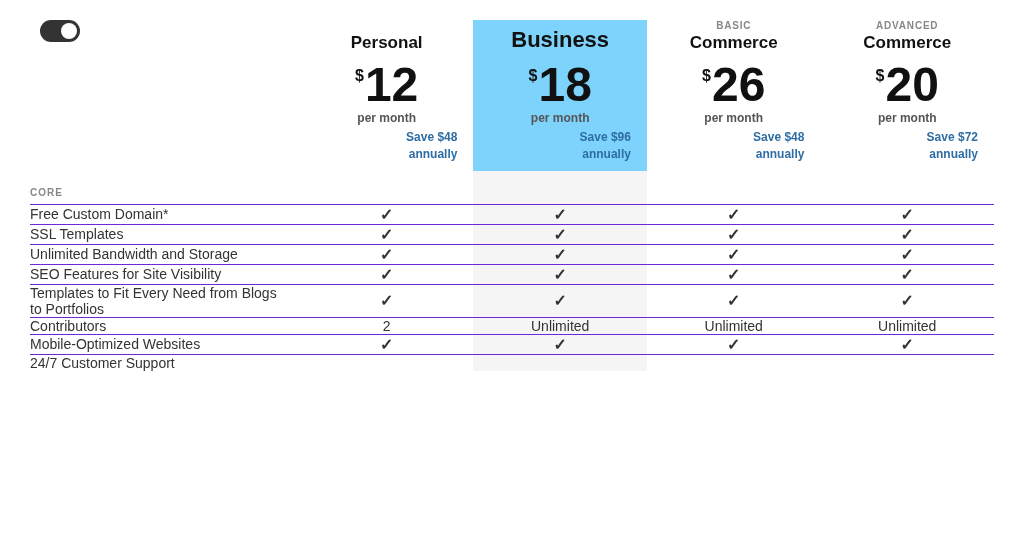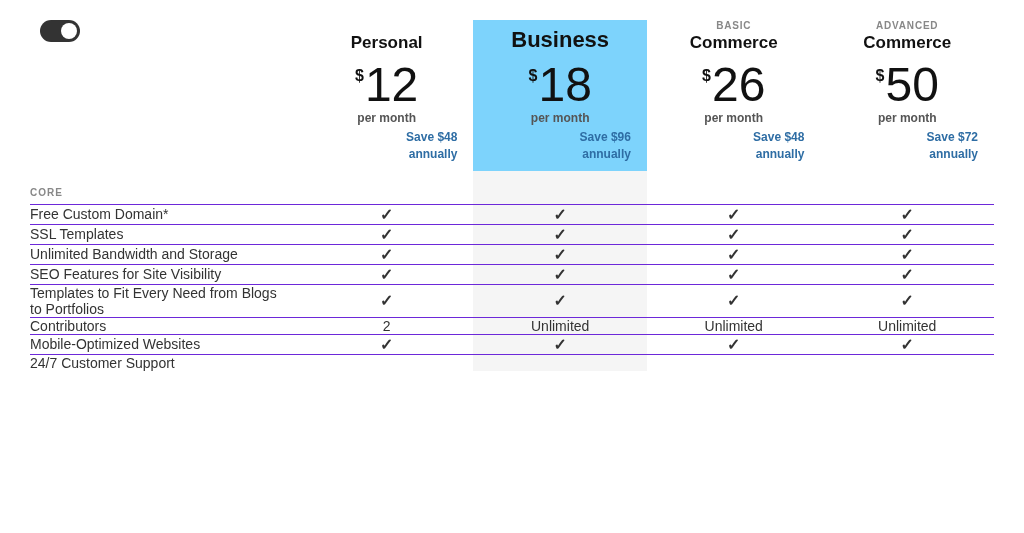--- a/index.html
+++ b/index.html
@@ -75,21 +75,21 @@
     }
     .price-dollar {
       font-size: 16px;
       font-weight: 600;
       color: #111;
       margin-top: 6px;
       margin-right: 1px;
     }
     .price-amount {
       font-size: 48px;
-      font-weight: 400;
+      font-weight: 700;
       color: #111;
       line-height: 1;
     }
     .price-per-month {
       font-size: 12px;
       color: #555;
       text-align: center;
       margin-bottom: 4px;
     }
     .price-save {
@@ -262,21 +262,21 @@
           <div class="price-display">
             <span class="price-dollar">$</span>
             <span class="price-amount">26</span>
           </div>
           <div class="price-per-month">per month</div>
           <div class="price-save">Save $48<br>annually</div>
         </th>
         <th class="col-advanced-commerce">
           <div class="price-display">
             <span class="price-dollar">$</span>
-            <span class="price-amount">50</span>
+            <span class="price-amount">20</span>
           </div>
           <div class="price-per-month">per month</div>
           <div class="price-save">Save $72<br>annually</div>
         </th>
       </tr>
     </thead>
     <tbody id="features-body">
     <tr class="section-header">
     <td class="col-feature">CORE</td>
     <td class="col-personal"></td>

